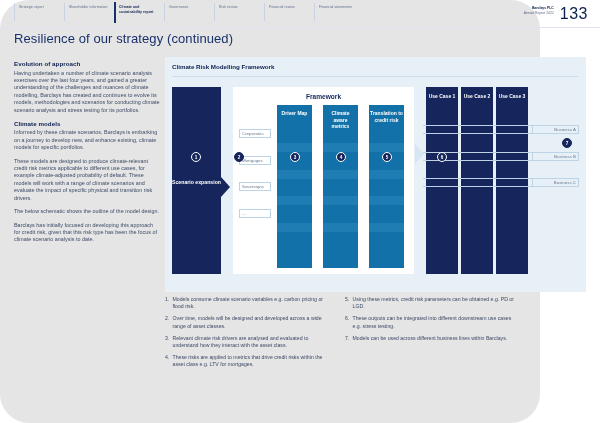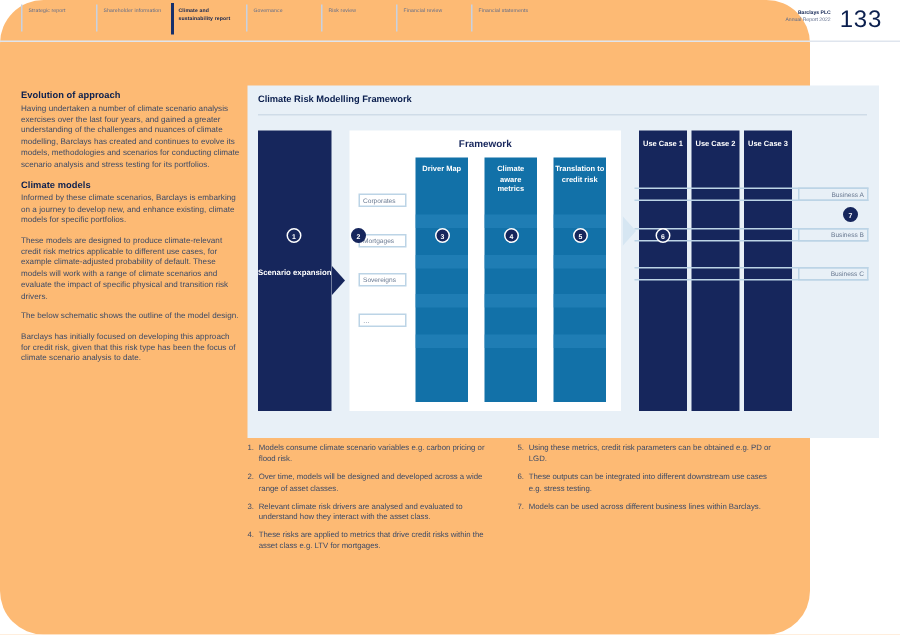--- a/index.html
+++ b/index.html
@@ -3,21 +3,21 @@
 <meta charset="utf-8">
 <style>
   * { box-sizing: border-box; margin: 0; padding: 0; }
   html, body {
     width: 600px; height: 423px;
     background: #ffffff;
     font-family: "Liberation Sans", sans-serif;
     color: #1a1a3a;
     overflow: hidden;
   }
-  .page { position: relative; width: 540px; height: 423px; background:#fdba74;border-radius:29px; }
+  .page { position: relative; width: 540px; height: 423px; background:#e5e5e5;border-radius:29px; }
 
   
   .topnav {
     position: absolute; left: 0; top: 0; width: 600px; height: 27px;
     display: flex; align-items: stretch;
   }
   .nav-tabs { display: flex; align-items: stretch; height: 27px; margin-left: 14px; }
   .nav-tab {
     position: relative;
     padding: 5px 6px 0 5px;
@@ -183,20 +183,21 @@
     <div class="nav-right">
       <div class="brandline">
         <div class="b1">Barclays PLC</div>
         <div class="b2">Annual Report 2022</div>
       </div>
       <div class="pagenum">133</div>
     </div>
   </div>
   <div class="rule"></div>
 
+  <h1 class="page-title">Resilience of our strategy (continued)</h1>
 
   <div class="leftcol">
     <h2>Evolution of approach</h2>
     <p>Having undertaken a number of climate scenario analysis exercises over the last four years, and gained a greater understanding of the challenges and nuances of climate modelling, Barclays has created and continues to evolve its models, methodologies and scenarios for conducting climate scenario analysis and stress testing for its portfolios.</p>
     <h2 class="spaced">Climate models</h2>
     <p>Informed by these climate scenarios, Barclays is embarking on a journey to develop new, and enhance existing, climate models for specific portfolios.</p>
     <p>These models are designed to produce climate-relevant credit risk metrics applicable to different use cases, for example climate-adjusted probability of default. These models will work with a range of climate scenarios and evaluate the impact of specific physical and transition risk drivers.</p>
     <p>The below schematic shows the outline of the model design.</p>
     <p>Barclays has initially focused on developing this approach for credit risk, given that this risk type has been the focus of climate scenario analysis to date.</p>
   </div>

